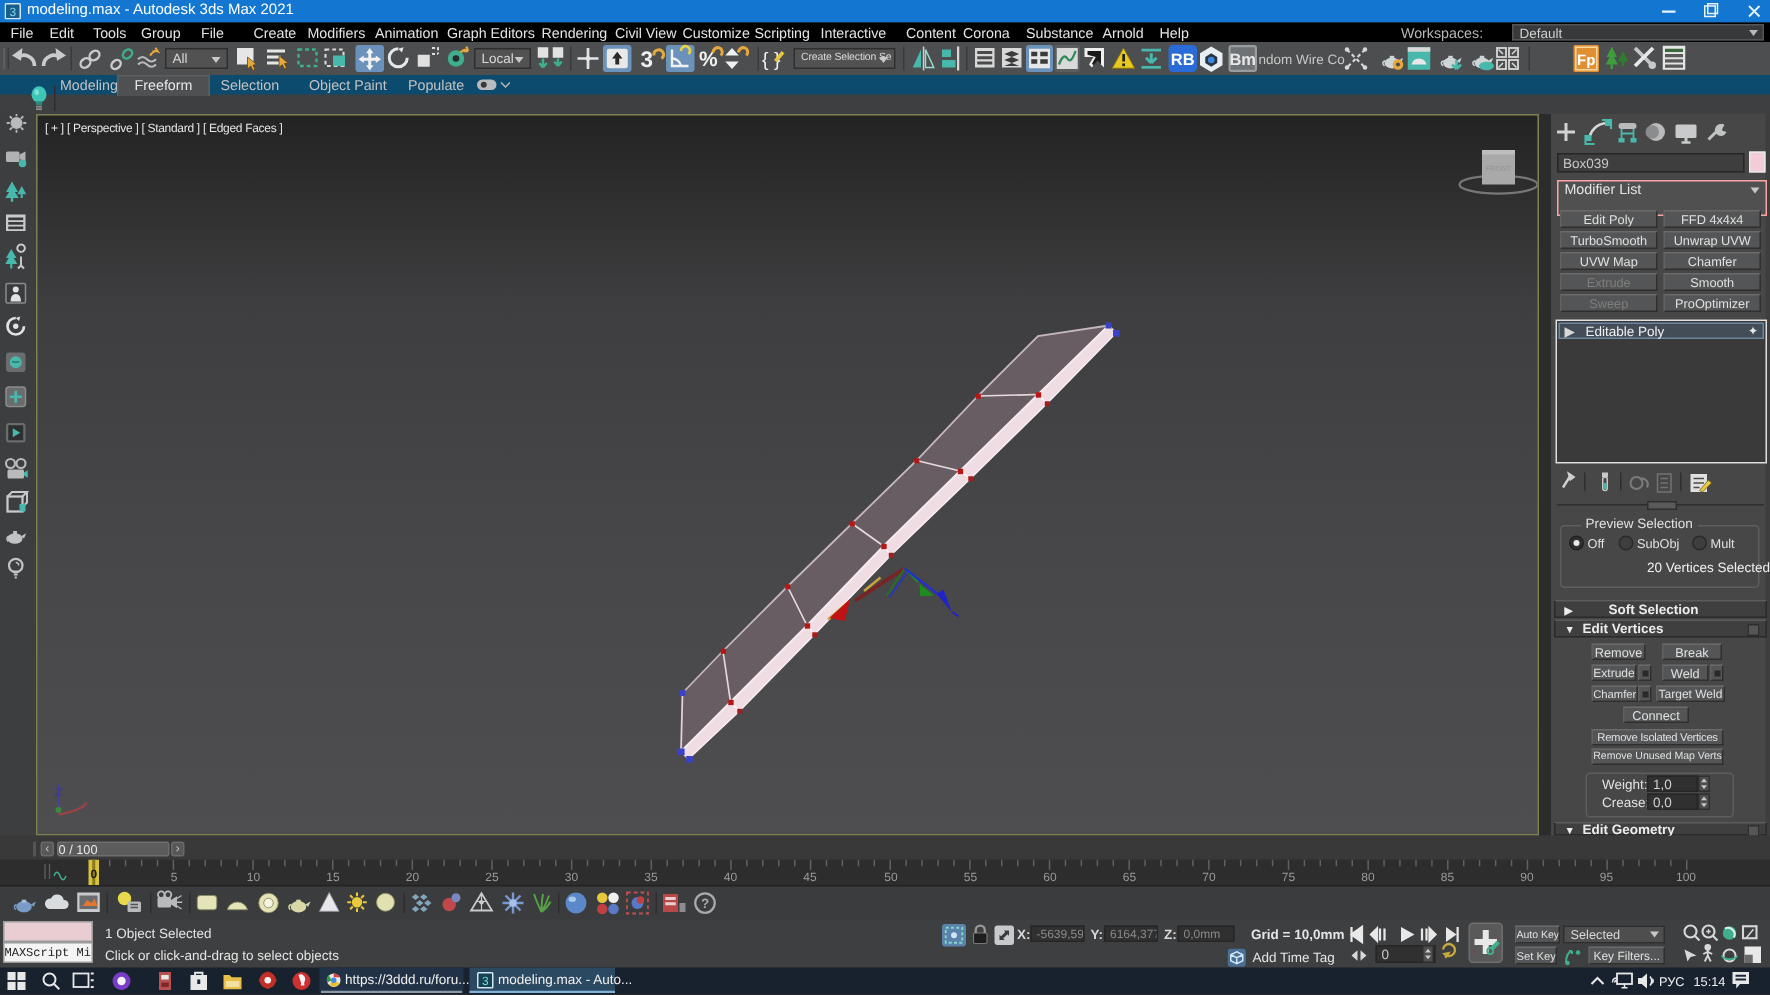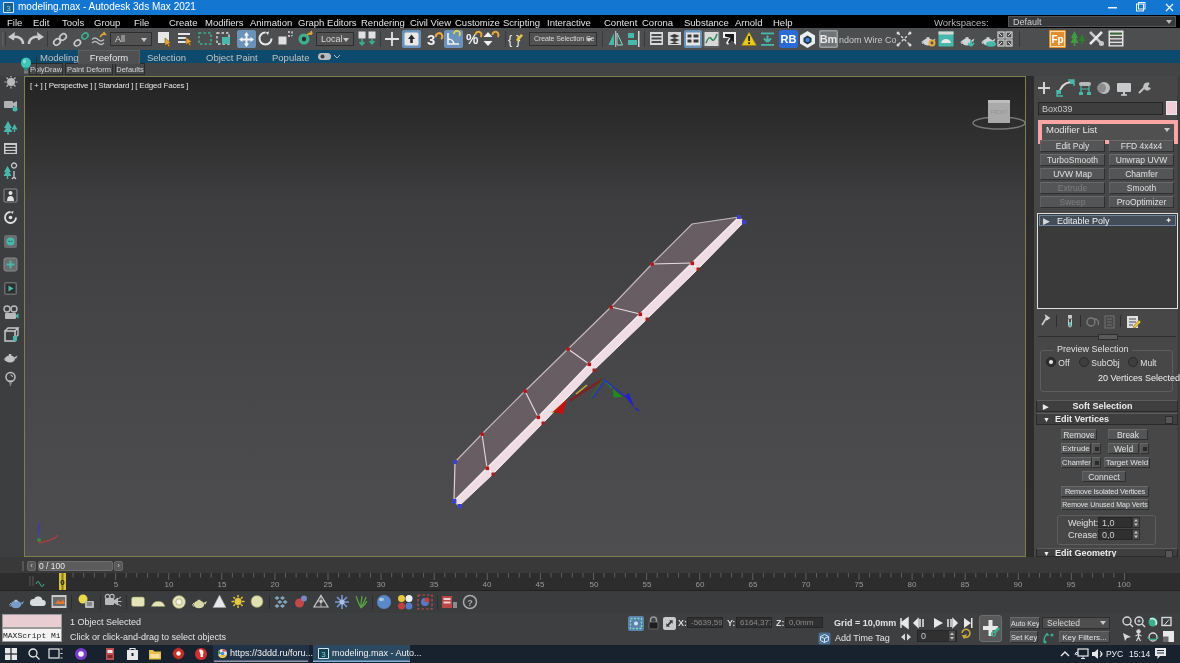--- a/index.html
+++ b/index.html
@@ -367,25 +367,20 @@
     <div class="rta" style="left:78px;width:60px;line-height:13px">Freeform</div>
     <span class="rt" style="left:147px">Selection</span>
     <span class="rt" style="left:206px">Object Paint</span>
     <span class="rt" style="left:272px">Populate</span>
     <svg class="abs" style="left:318px;top:2px" width="22" height="10">
         <rect x="0" y="1" width="13" height="7" rx="3.5" fill="#b8bcbe"></rect>
         <circle cx="4.5" cy="4.5" r="2" fill="#3a3b3c"></circle>
         <path d="M16 3 l3 3 l3 -3" stroke="#b8b8b8" fill="none"></path>
       </svg>
   </div>
-  <div id="ribsub">
-    <div class="rb" style="left:29px;width:34px;font-size:7.5px">PolyDraw</div>
-    <div class="rb" style="left:65px;width:48px;font-size:7.5px">Paint Deform</div>
-    <div class="rb" style="left:115px;width:30px;font-size:7.5px">Defaults</div>
-  </div>
   <div id="lefttools">
     <svg width="24" height="481">
       <g transform="translate(3,0)">
         <g transform="translate(0,-1)">
             <circle cx="8" cy="7" r="4" fill="#b8babb"></circle>
             <g stroke="#b8babb" stroke-width="1.2">
               <path d="M8 0.5 L8 2.5 M8 11.5 L8 13.5 M1.5 7 L3.5 7 M12.5 7 L14.5 7 M3.5 2.5 L5 4 M12.5 11.5 L11 10 M3.5 11.5 L5 10 M12.5 2.5 L11 4"></path>
             </g>
           </g>
         <g transform="translate(0,21)">
@@ -571,21 +566,21 @@
           <path d="M5 15 L11 15" stroke="#c8cacb" stroke-width="1.6"></path>
           <path d="M8 12 L8 15" stroke="#c8cacb" stroke-width="2"></path>
         </g>
       <g transform="translate(102,1)">
           <path d="M3 13 L13 3" stroke="#c0c2c3" stroke-width="2"></path>
           <path d="M13 3 a4 4 0 1 0 2 5 l-3 -1 z" fill="#c0c2c3"></path>
         </g>
     </svg>
     <div class="field" style="left:4px;top:26px;width:125px;height:13px;color:#c8c8c8;background:#3e3e3e;line-height:12px">Box039</div>
     <div class="abs" style="left:132px;top:25px;width:11px;height:14px;background:#f2ccd6;border:1px solid #e8e8e8;box-sizing:border-box"></div>
-    <div class="abs" style="left:4px;top:44px;width:140px;height:24px;background:#505050;border:4px solid #fca5a5;box-sizing:border-box;font-size:9.5px;line-height:12px;padding-left:4px;color:#e4e4e4">Modifier List
+    <div class="abs" style="left:4px;top:44px;width:140px;height:24px;background:#505050;border:1px solid #fca5a5;box-sizing:border-box;font-size:9.5px;line-height:12px;padding-left:4px;color:#e4e4e4">Modifier List
       <div class="abs" style="right:4px;top:4px;border-left:3.5px solid transparent;border-right:3.5px solid transparent;border-top:4.5px solid #c8c8c8"></div>
     </div>
     <div class="pbtn" style="left:6px;top:64px;width:65px;height:12px;line-height:11px">Edit Poly</div>
     <div class="pbtn" style="left:75px;top:64px;width:65px;height:12px;line-height:11px">FFD 4x4x4</div>
     <div class="pbtn" style="left:6px;top:78px;width:65px;height:12px;line-height:11px;font-size:8.5px">TurboSmooth</div>
     <div class="pbtn" style="left:75px;top:78px;width:65px;height:12px;line-height:11px">Unwrap UVW</div>
     <div class="pbtn" style="left:6px;top:92px;width:65px;height:12px;line-height:11px">UVW Map</div>
     <div class="pbtn" style="left:75px;top:92px;width:65px;height:12px;line-height:11px">Chamfer</div>
     <div class="pbtn" style="left:6px;top:106px;width:65px;height:12px;line-height:11px;color:#7e7e7e">Extrude</div>
     <div class="pbtn" style="left:75px;top:106px;width:65px;height:12px;line-height:11px">Smooth</div>

